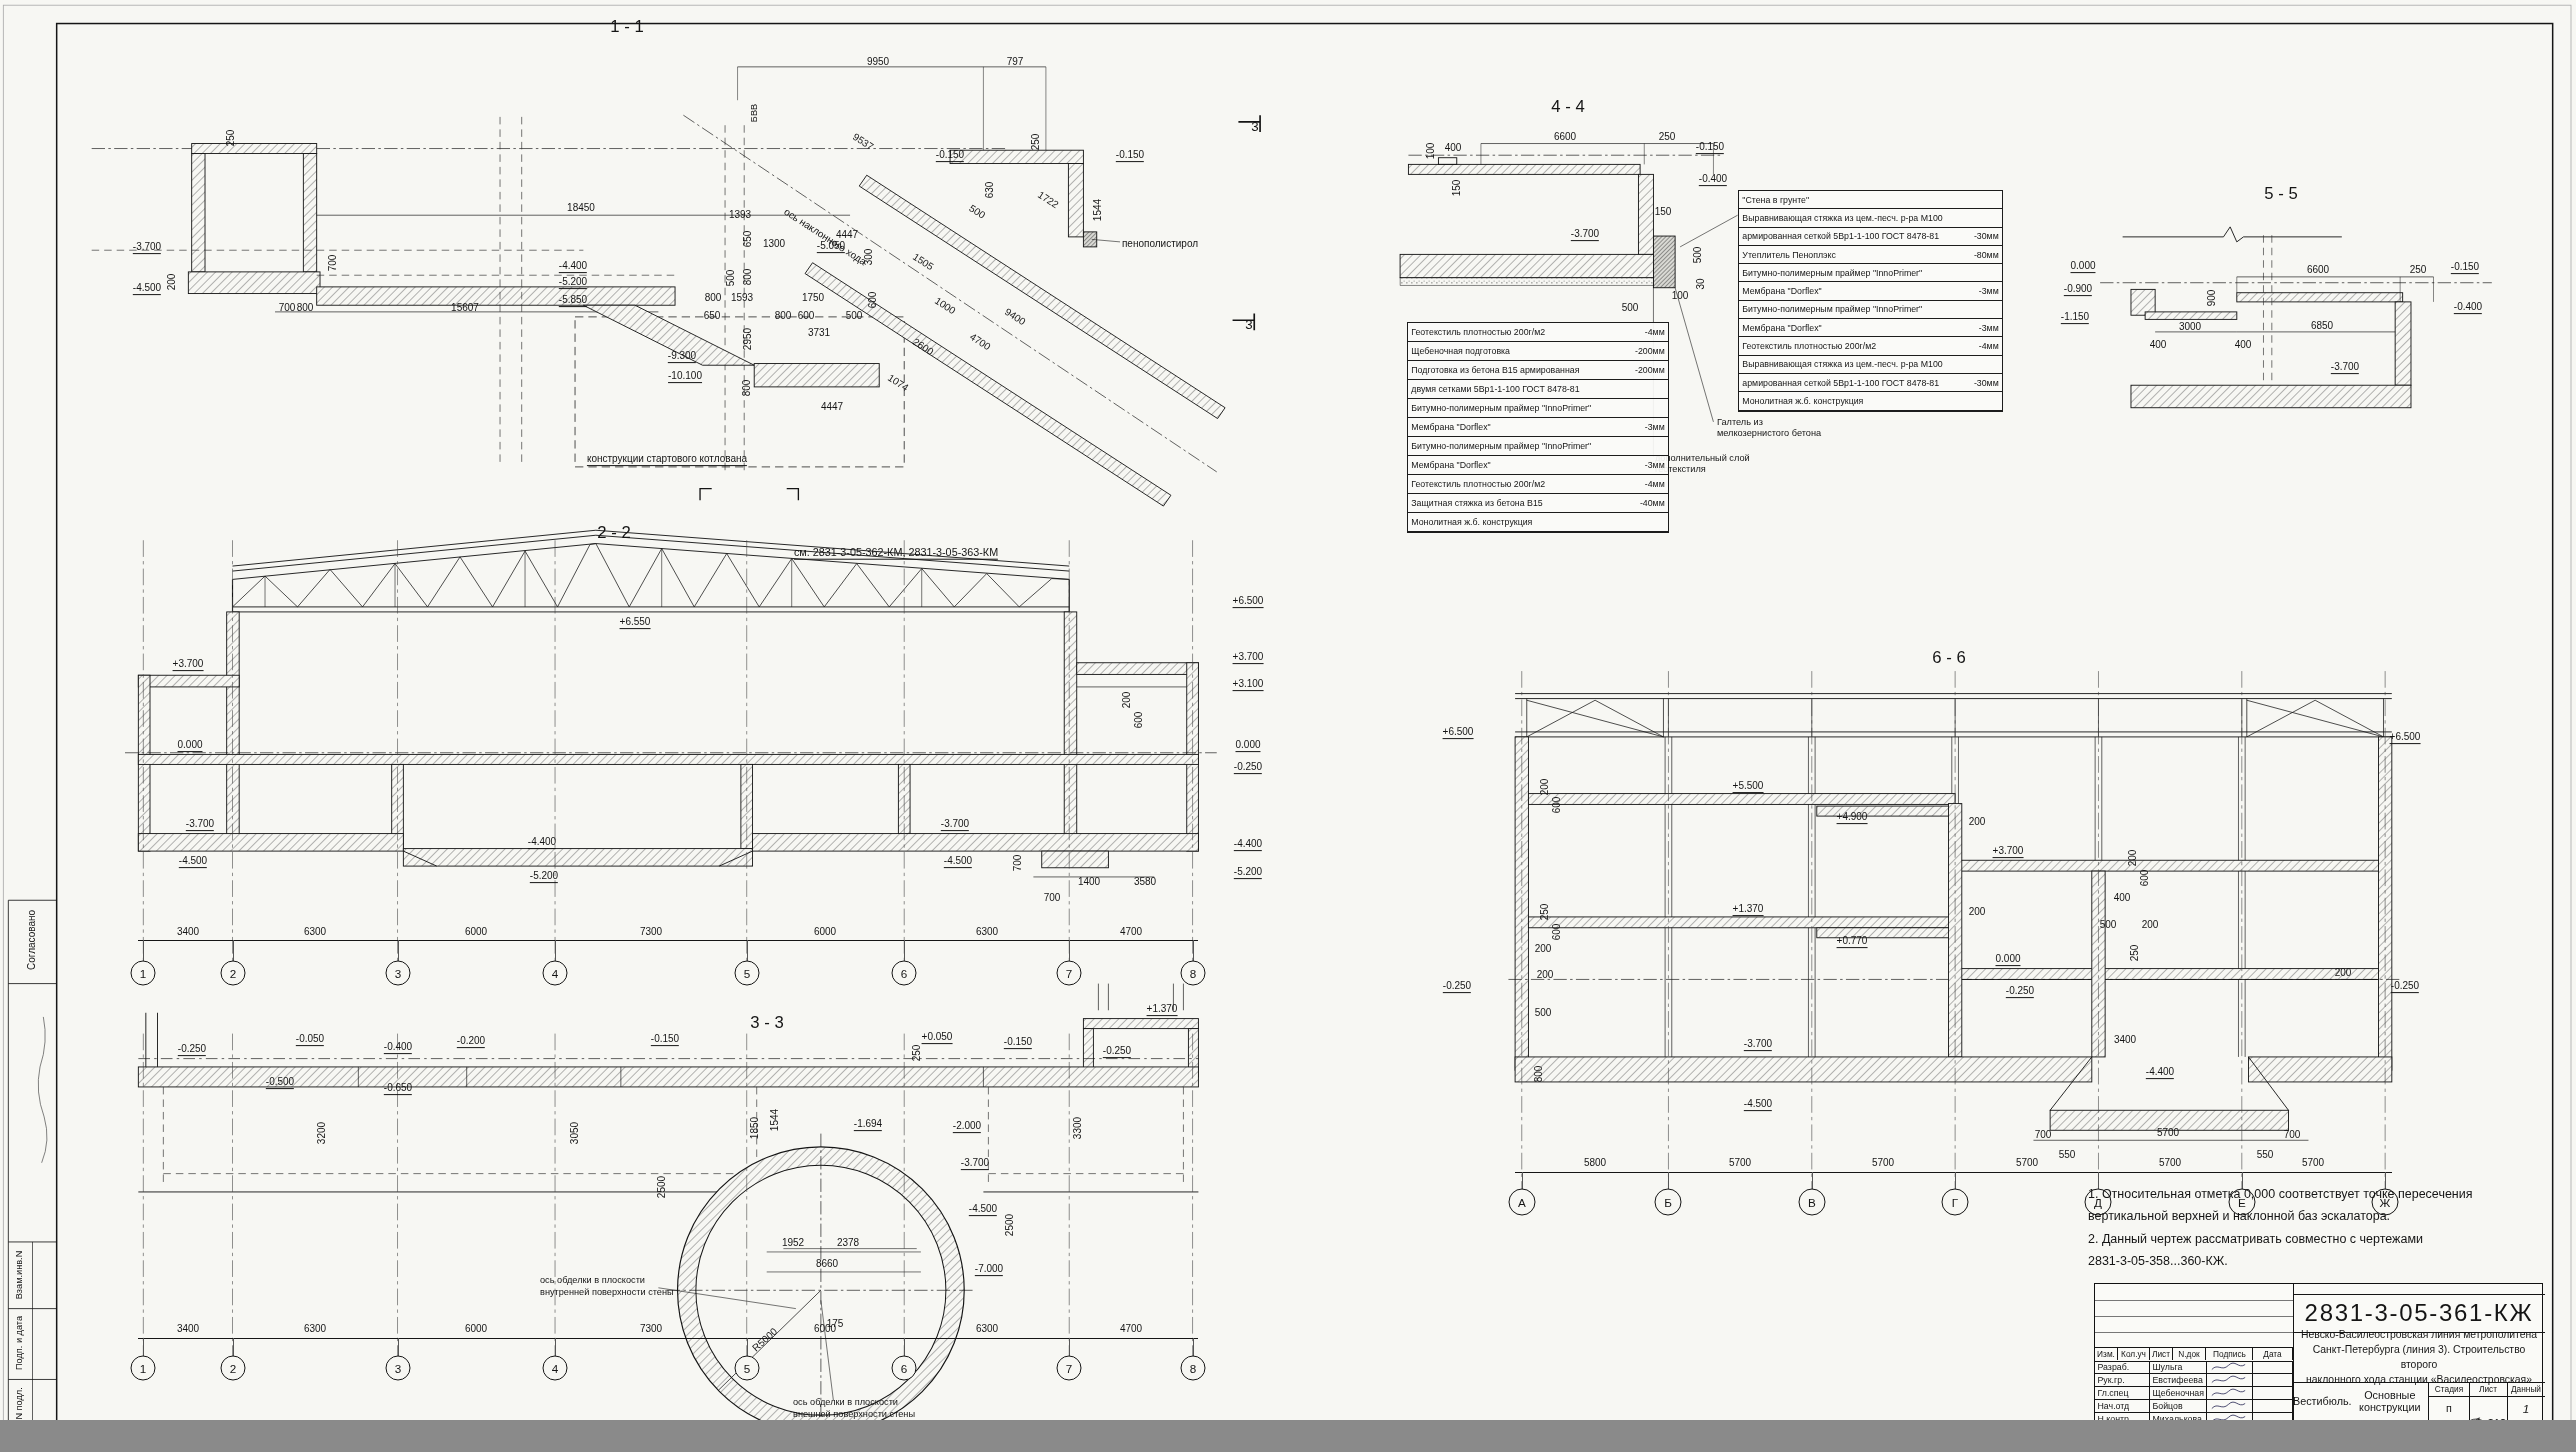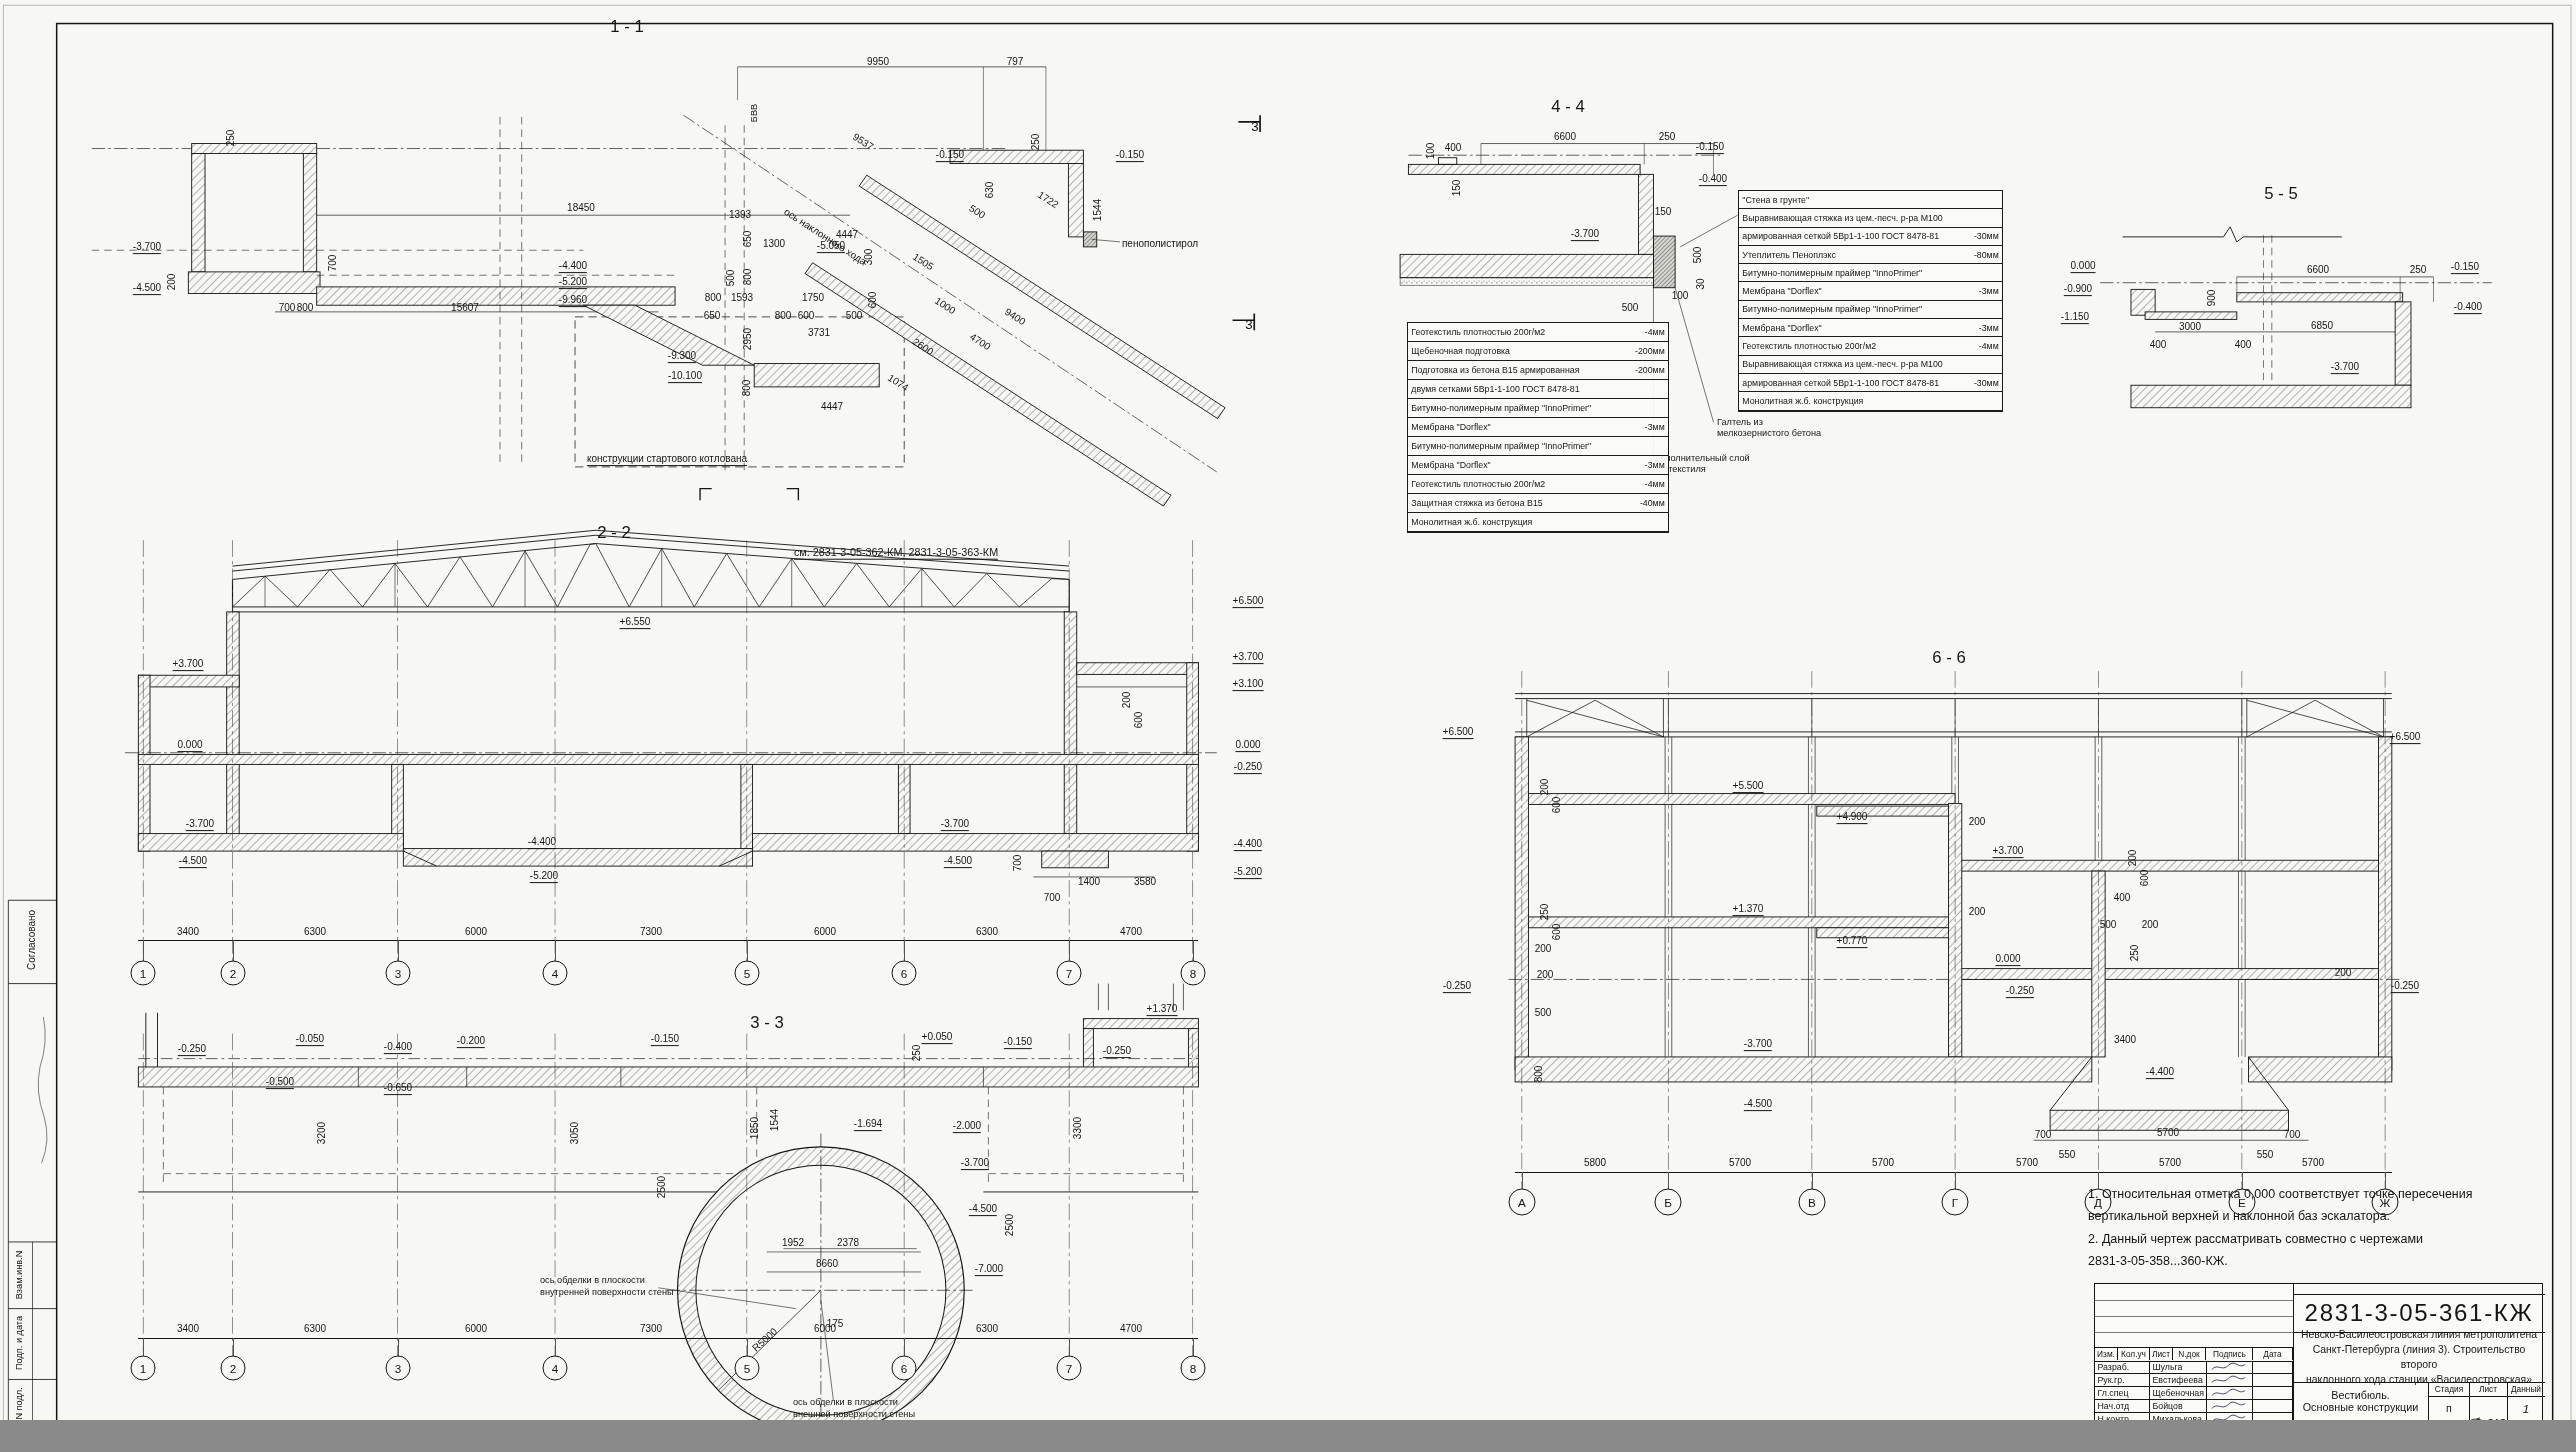--- a/index.html
+++ b/index.html
@@ -310,21 +310,21 @@
       <div class="lbl" style="left: 172px; top: 282px; transform: translate(-50%, -50%) rotate(-90deg);">200</div>
       <div class="lbl u" style="left: 147px; top: 248px; transform: translate(-50%, -50%);">-3.700</div>
       <div class="lbl" style="left: 581px; top: 208px; transform: translate(-50%, -50%);">18450</div>
       <div class="lbl" style="left: 333px; top: 263px; transform: translate(-50%, -50%) rotate(-90deg);">700</div>
       <div class="lbl u" style="left: 573px; top: 267px; transform: translate(-50%, -50%);">-4.400</div>
       <div class="lbl u" style="left: 147px; top: 289px; transform: translate(-50%, -50%);">-4.500</div>
       <div class="lbl" style="left: 287px; top: 308px; transform: translate(-50%, -50%);">700</div>
       <div class="lbl" style="left: 305px; top: 308px; transform: translate(-50%, -50%);">800</div>
       <div class="lbl" style="left: 465px; top: 308px; transform: translate(-50%, -50%);">15607</div>
       <div class="lbl u" style="left: 573px; top: 283px; transform: translate(-50%, -50%);">-5.200</div>
-      <div class="lbl u" style="left: 573px; top: 301px; transform: translate(-50%, -50%);">-9.960</div>
+      <div class="lbl u" style="left: 573px; top: 301px; transform: translate(-50%, -50%);">-5.850</div>
       <div class="lbl" style="left: 1255px; top: 127px; font-size: 13.3px; transform: translate(-50%, -50%);">3</div>
       <div class="lbl" style="left: 1249px; top: 325px; font-size: 13.3px; transform: translate(-50%, -50%);">3</div>
       <div class="lbl u" style="left: 896px; top: 553px; font-size: 10.8px; transform: translate(-50%, -50%);">см. 2831-3-05-362-КМ, 2831-3-05-363-КМ</div>
       <div class="lbl u" style="left: 635px; top: 623px; transform: translate(-50%, -50%);">+6.550</div>
       <div class="lbl u" style="left: 1248px; top: 602px; transform: translate(-50%, -50%);">+6.500</div>
       <div class="lbl u" style="left: 188px; top: 665px; transform: translate(-50%, -50%);">+3.700</div>
       <div class="lbl u" style="left: 1248px; top: 658px; transform: translate(-50%, -50%);">+3.700</div>
       <div class="lbl u" style="left: 1248px; top: 685px; transform: translate(-50%, -50%);">+3.100</div>
       <div class="lbl u" style="left: 190px; top: 746px; transform: translate(-50%, -50%);">0.000</div>
       <div class="lbl u" style="left: 1248px; top: 746px; transform: translate(-50%, -50%);">0.000</div>
@@ -706,21 +706,21 @@
 
   <div class="hl" style="left:198px;top:10px;width:252px"></div>
   <div class="cell tb-doc" style="left:198px;top:10px;width:252px;height:38px">2831-3-05-361-КЖ</div>
   <div class="hl" style="left:198px;top:48px;width:252px"></div>
   <div class="cell" style="left:198px;top:48px;width:252px;height:50px;flex-direction:column;font-size:10.4px;line-height:1.45">
     <span>Невско-Василеостровская линия метрополитена</span>
     <span>Санкт-Петербурга (линия 3). Строительство второго</span>
     <span>наклонного хода станции «Василеостровская»</span>
   </div>
   <div class="hl" style="left:198px;top:98px;width:252px"></div>
-  <div class="cell" style="left:198px;top:98px;width:135px;height:38px;flex-direction:column;font-size:10.8px">
+  <div class="cell" style="left:198px;top:98px;width:135px;height:38px;font-size:10.8px">
     <span>Вестибюль.</span>
     <span>Основные конструкции</span>
   </div>
   <div class="hl" style="left:198px;top:136px;width:135px"></div>
   <div class="cell" style="left:198px;top:136px;width:135px;height:18.3px;font-size:11.7px">Разрезы</div>
   <div class="vl" style="left:333px;top:98px;height:56px"></div>
   <div class="cell tb-small" style="left:333px;top:98px;width:42px;height:13.3px">Стадия</div>
   <div class="cell tb-small" style="left:374px;top:98px;width:38px;height:13.3px">Лист</div>
   <div class="cell tb-small" style="left:412px;top:98px;width:38px;height:13.3px">Данный</div>
   <div class="hl" style="left:333px;top:112px;width:117px"></div>

